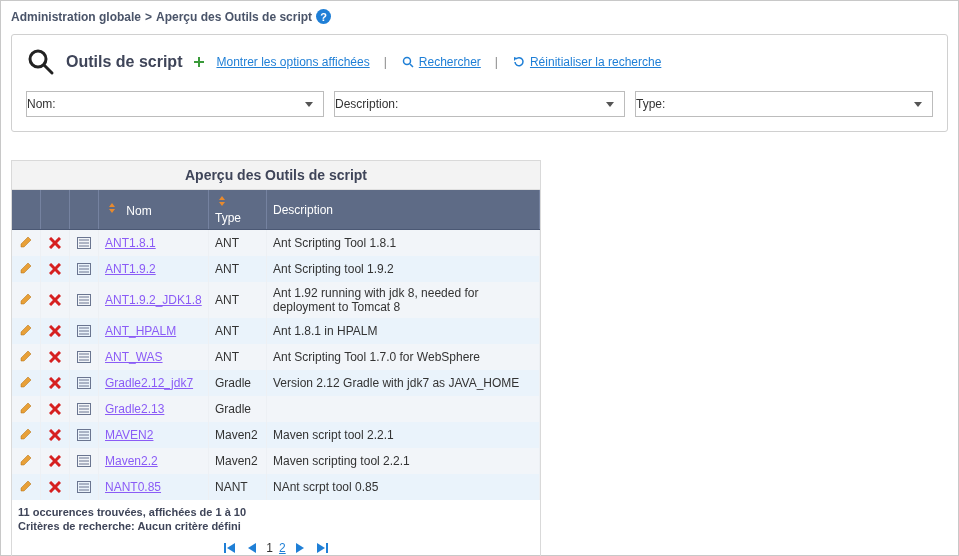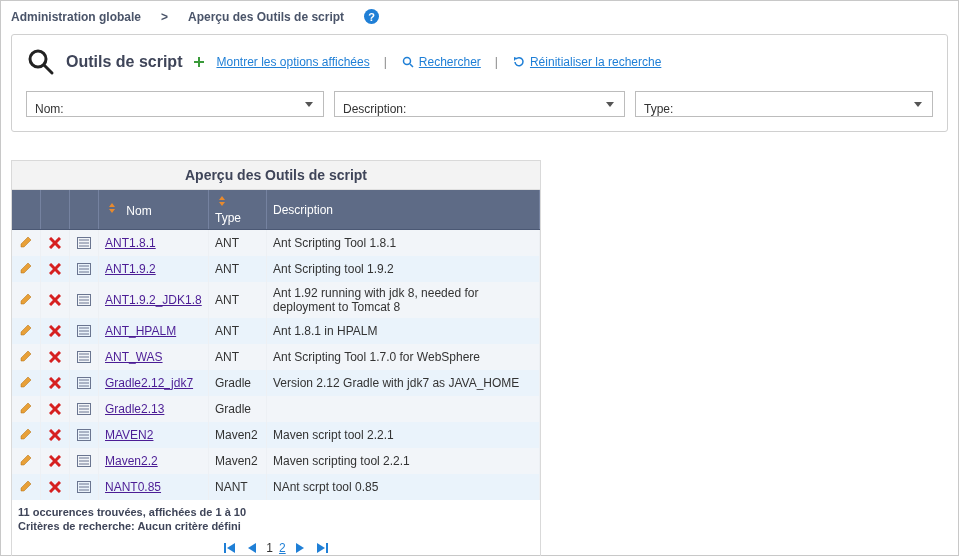--- a/index.html
+++ b/index.html
@@ -17,21 +17,21 @@
     height: 556px;
     padding: 8px 10px;
   }
   .breadcrumb {
     font-size: 12px;
     font-weight: bold;
     color: #4a5469;
     margin-bottom: 10px;
     display: flex;
     align-items: center;
-    gap: 20px;
+    gap: 4px;
   }
   .help-icon {
     display: inline-flex;
     width: 15px; height: 15px;
     border-radius: 50%;
     background: #1f7fd6;
     color: #fff;
     font-weight: bold;
     font-size: 11px;
     align-items: center;
@@ -64,22 +64,22 @@
     align-items: center;
     gap: 4px;
   }
   .link-sep { color: #888; font-size: 12px; margin: 0 4px; }
   .filters { display: flex; gap: 10px; }
   .select {
     border: 1px solid #bcbcbc;
     background: #fff;
     height: 26px;
     display: flex;
-    align-items: flex-end;
-    padding: 0 8px;
+    align-items: center;
+    padding: 0 0;
     color: #333;
     position: relative;
     flex: 1;
   }
   .select::after {
     content: "";
     position: absolute;
     right: 10px;
     top: 50%;
     margin-top: -2px;
@@ -129,21 +129,21 @@
   .sort-icon {
     display: inline-block;
     width: 14px; height: 14px;
     margin-right: 4px;
   }
   .action-icon {
     display: inline-flex;
     width: 16px; height: 16px;
     align-items: center; justify-content: center;
   }
-  .namecell { color: #4c1d95; text-decoration: underline; cursor: pointer; }
+  .namecell { color: #8b5cf6; text-decoration: underline; cursor: pointer; }
   .footer-info {
     font-size: 11px;
     font-weight: bold;
     color: #3f4559;
     padding: 6px 6px 2px;
   }
   .pager {
     text-align: center;
     margin-top: 6px;
     display: flex;

